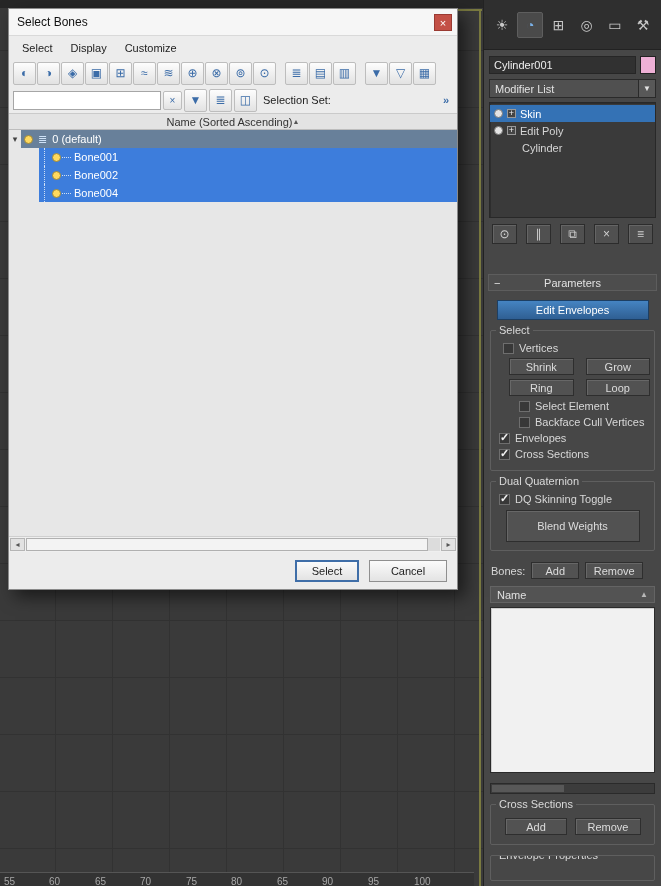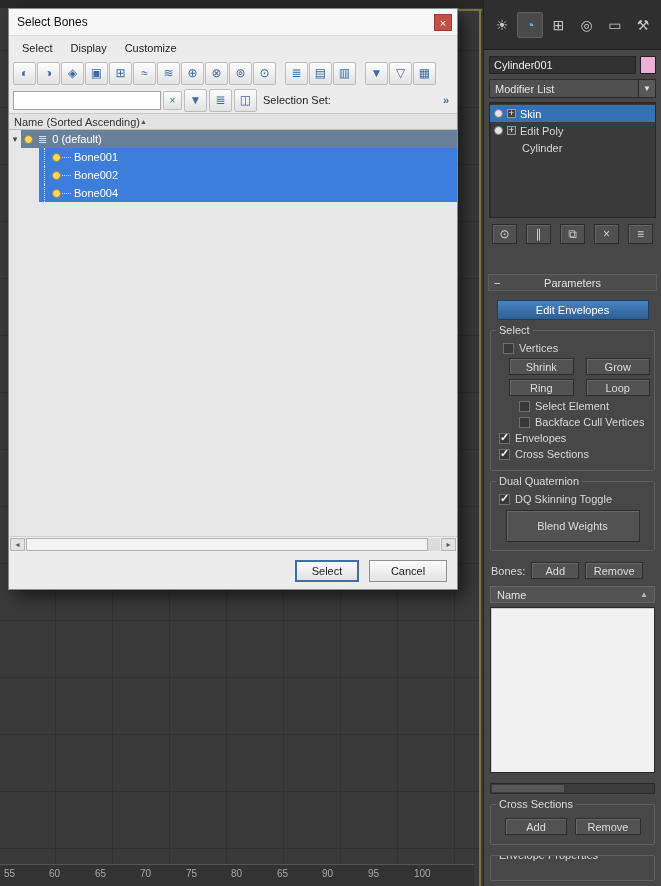--- a/index.html
+++ b/index.html
@@ -7,21 +7,21 @@
   body{position:relative;font-family:"Liberation Sans",sans-serif;background:#3b3b3b;font-size:11px}
 
   
   .viewport{position:absolute;inset:0;background-color:#3a3a3a;
     background-image:linear-gradient(to right,#323232 1px,transparent 1px),
                      linear-gradient(to bottom,#323232 1px,transparent 1px);
     background-size:57px 57px;background-position:55px 50px}
   .topstrip{position:absolute;top:0;left:0;right:178px;height:8px;background:#272727;z-index:1}
   .vpline-h{position:absolute;left:452px;top:9px;width:30px;height:2px;background:#7a7a40;z-index:1}
   .vpline-v{position:absolute;left:479px;top:9px;width:2px;bottom:0;background:#7a7a40;z-index:1}
-  .ruler{position:absolute;left:0;right:187px;bottom:0;height:22px;background:#333;border-top:1px solid #555;z-index:1}
+  .ruler{position:absolute;left:0;right:187px;bottom:0;height:14px;background:#333;border-top:1px solid #555;z-index:1}
   .ruler .tick{position:absolute;top:3px;font-size:10px;color:#a8a8a8}
 
   
   .dialog{position:absolute;left:8px;top:8px;width:450px;height:582px;background:#ececec;
     border:1px solid #8a8a8a;box-shadow:7px 7px 16px rgba(0,0,0,.55);z-index:3;color:#222;
     display:flex;flex-direction:column}
   .dtitle{height:27px;background:#f6f6f6;display:flex;align-items:center;padding-left:8px;
     border-bottom:1px solid #d9d9d9;font-size:12px;color:#111;position:relative;flex:none}
   .dclose{position:absolute;right:5px;top:5px;width:18px;height:17px;background:#c35046;color:#fff;
     font-size:11px;display:flex;align-items:center;justify-content:center;border:1px solid #9a3a32;cursor:default}
@@ -30,21 +30,21 @@
   .dtb1{height:28px;display:flex;align-items:center;padding:0 4px;gap:1px;flex:none}
   .tbtn{width:23px;height:23px;background:linear-gradient(#fdfdfd,#e2e2e2);border:1px solid #bdbdbd;
     border-radius:2px;display:flex;align-items:center;justify-content:center;color:#3b6ca8;font-size:12px;flex:none}
   .tsep{width:7px;flex:none}
   .dtb2{height:26px;display:flex;align-items:center;padding:0 4px;gap:2px;flex:none}
   .search{width:148px;height:19px;border:1px solid #a6a6a6;background:#fff;padding:0 4px;font-size:11px}
   .xbtn{width:19px;height:19px;font-size:10px}
   .sslabel{margin-left:4px;color:#222}
   .chev{margin-left:auto;margin-right:4px;color:#3b6ca8;font-weight:bold}
   .lhdr{height:17px;background:#e3e3e3;border-top:1px solid #cacaca;border-bottom:1px solid #bdbdbd;
-    display:flex;align-items:center;justify-content:flex-start;padding:0 5px;color:#333;flex:none}
+    display:flex;align-items:center;justify-content:center;padding:0 5px;color:#333;flex:none}
   .lhdr .tri{font-size:7px;color:#555}
   .tree{flex:1;background:#e7e7e7;overflow:hidden}
   .trow{height:18px;display:flex;align-items:stretch}
   .gut{width:12px;display:flex;align-items:center;justify-content:center;color:#444;font-size:9px;flex:none}
   .rootsel{flex:1;background:#68809a;color:#fff;display:flex;align-items:center;gap:5px;padding-left:3px}
   .indent{width:18px;flex:none}
   .bonesel{flex:1;background:#3d7ddc;color:#fff;display:flex;align-items:center;padding-left:5px}
   .guide{width:8px;height:100%;border-left:1px dotted #cfe0f5;flex:none}
   .hdash{width:9px;border-top:1px dotted #cfe0f5;margin:0 3px 0 1px;flex:none}
   .bulb{width:9px;height:9px;border-radius:50%;background:#ffd95e;border:1px solid #9c873b;flex:none}

